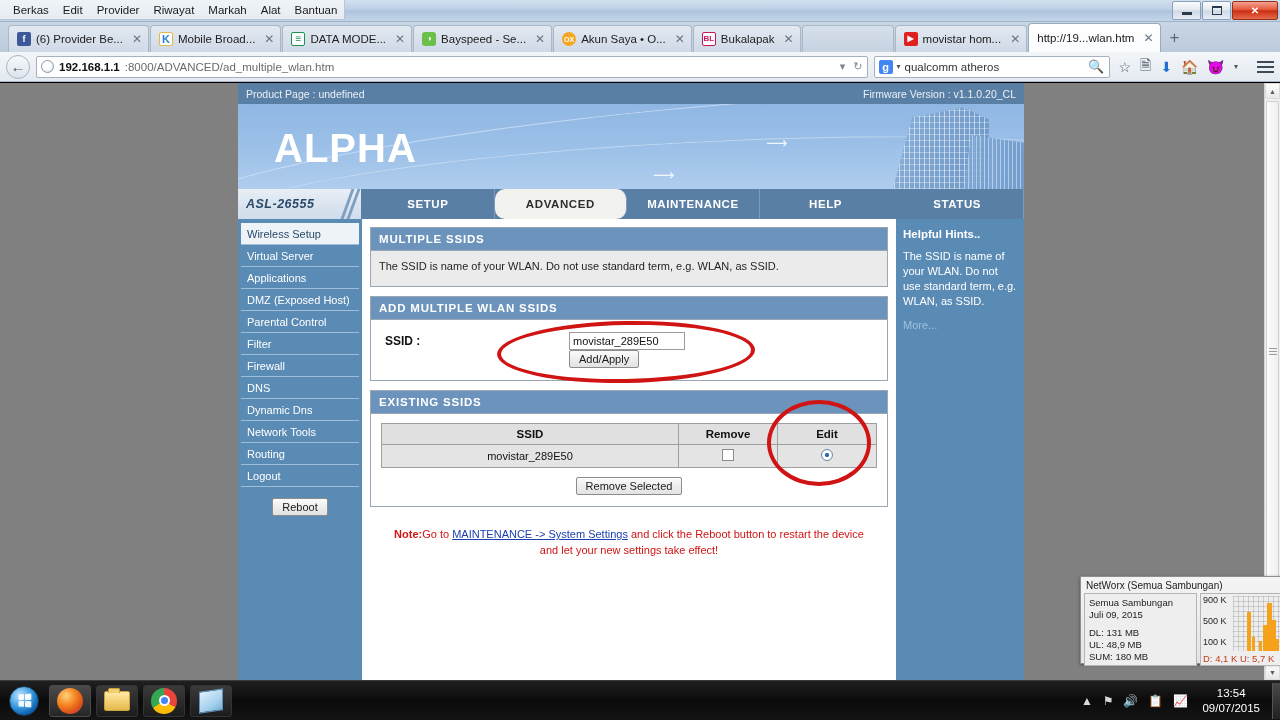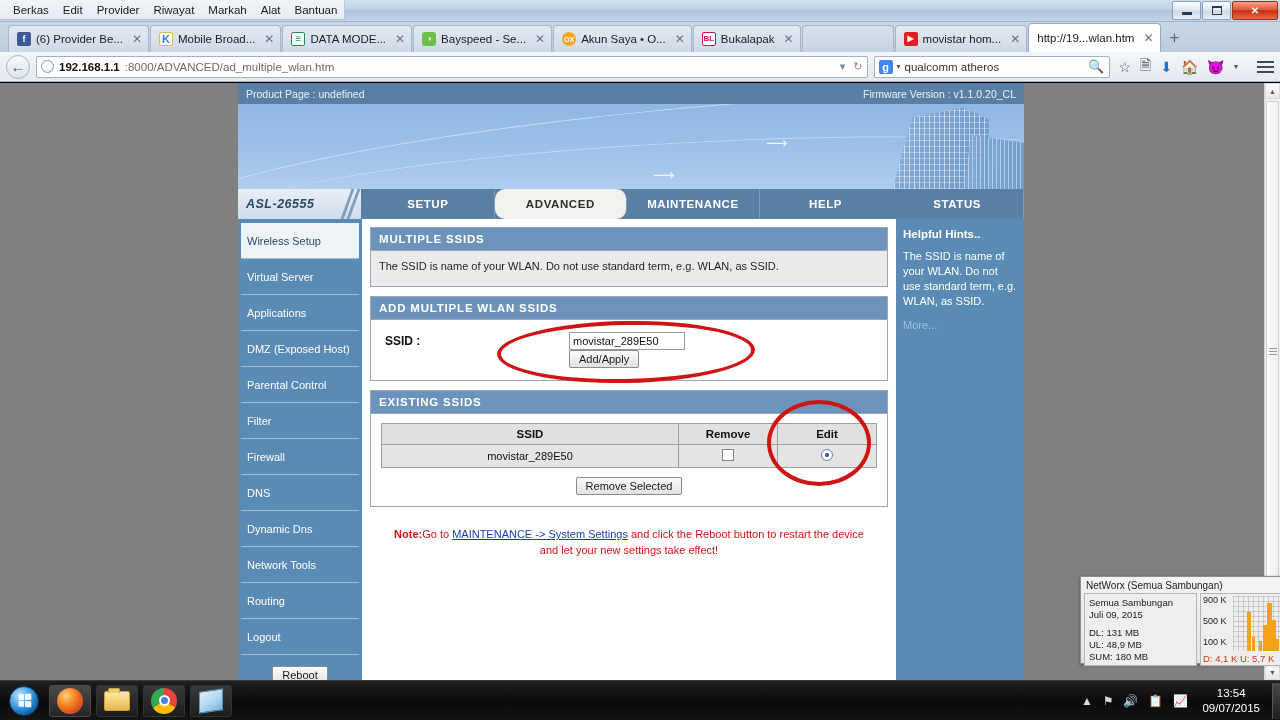--- a/index.html
+++ b/index.html
@@ -211,21 +211,21 @@
     flex: 1; display: flex; align-items: center; justify-content: center;
     font-size: 11.5px; font-weight: bold; color: #fff; letter-spacing: .6px;
     border-right: 1px solid #7b9cbf;
     text-align: right;
   }
   .ntab.active { background: #f2f2ee; color: #2e2e2e; border-radius: 10px; }
 
   .body-row { display: flex; height: 507px; }
   .leftnav { width: 124px; background: #5a8bb5; padding: 4px 3px 0 3px; }
   .navitem {
-    height: 36px; display: flex; align-items: center; padding-left: 6px;
+    height: 22px; display: flex; align-items: center; padding-left: 6px;
     font-size: 11px; color: #ffffff; background: #5a8bb5;
     border-bottom: 1px solid #9dbdd8;
   }
   .navitem.active { background: #eef3f8; color: #2a4a6a; }
   .rebootwrap { display: flex; justify-content: center; padding-top: 11px; }
   .btn {
     font-size: 11px; padding: 2px 9px;
     background: linear-gradient(180deg,#fbfbfb,#e2e2e2);
     border: 1px solid #8c8c8c; border-radius: 2px; color: #1a1a1a;
     font-family: "Liberation Sans", sans-serif;
@@ -475,20 +475,21 @@
         <span>Firmware Version :  v1.1.0.20_CL</span>
       </div>
 
       <div class="banner">
         <div class="swoosh"></div>
         <div class="swoosh2"></div>
         <div class="building"></div>
         <div class="building2"></div>
         <div class="arrow-deco" style="left:528px;top:30px">⟶</div>
         <div class="arrow-deco" style="left:415px;top:62px">⟶</div>
+        <div class="logo">ALPHA</div>
       </div>
 
       <div class="navtabs">
         <div class="modelcell">
           <span class="modelname">ASL-26555</span>
           <span class="slashes">
               <i></i>
               <i></i>
             </span>
         </div>

